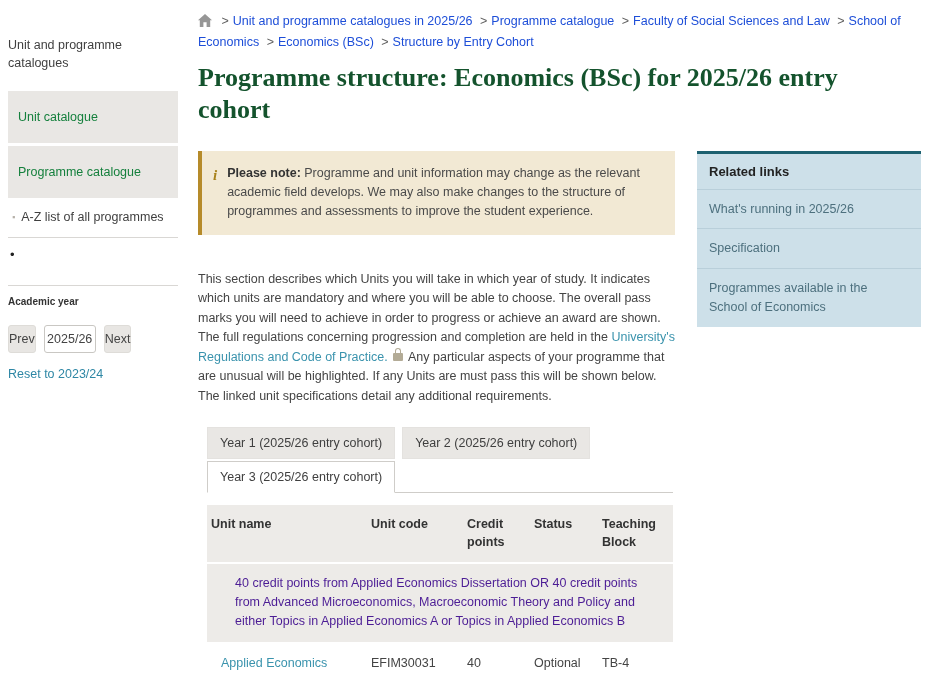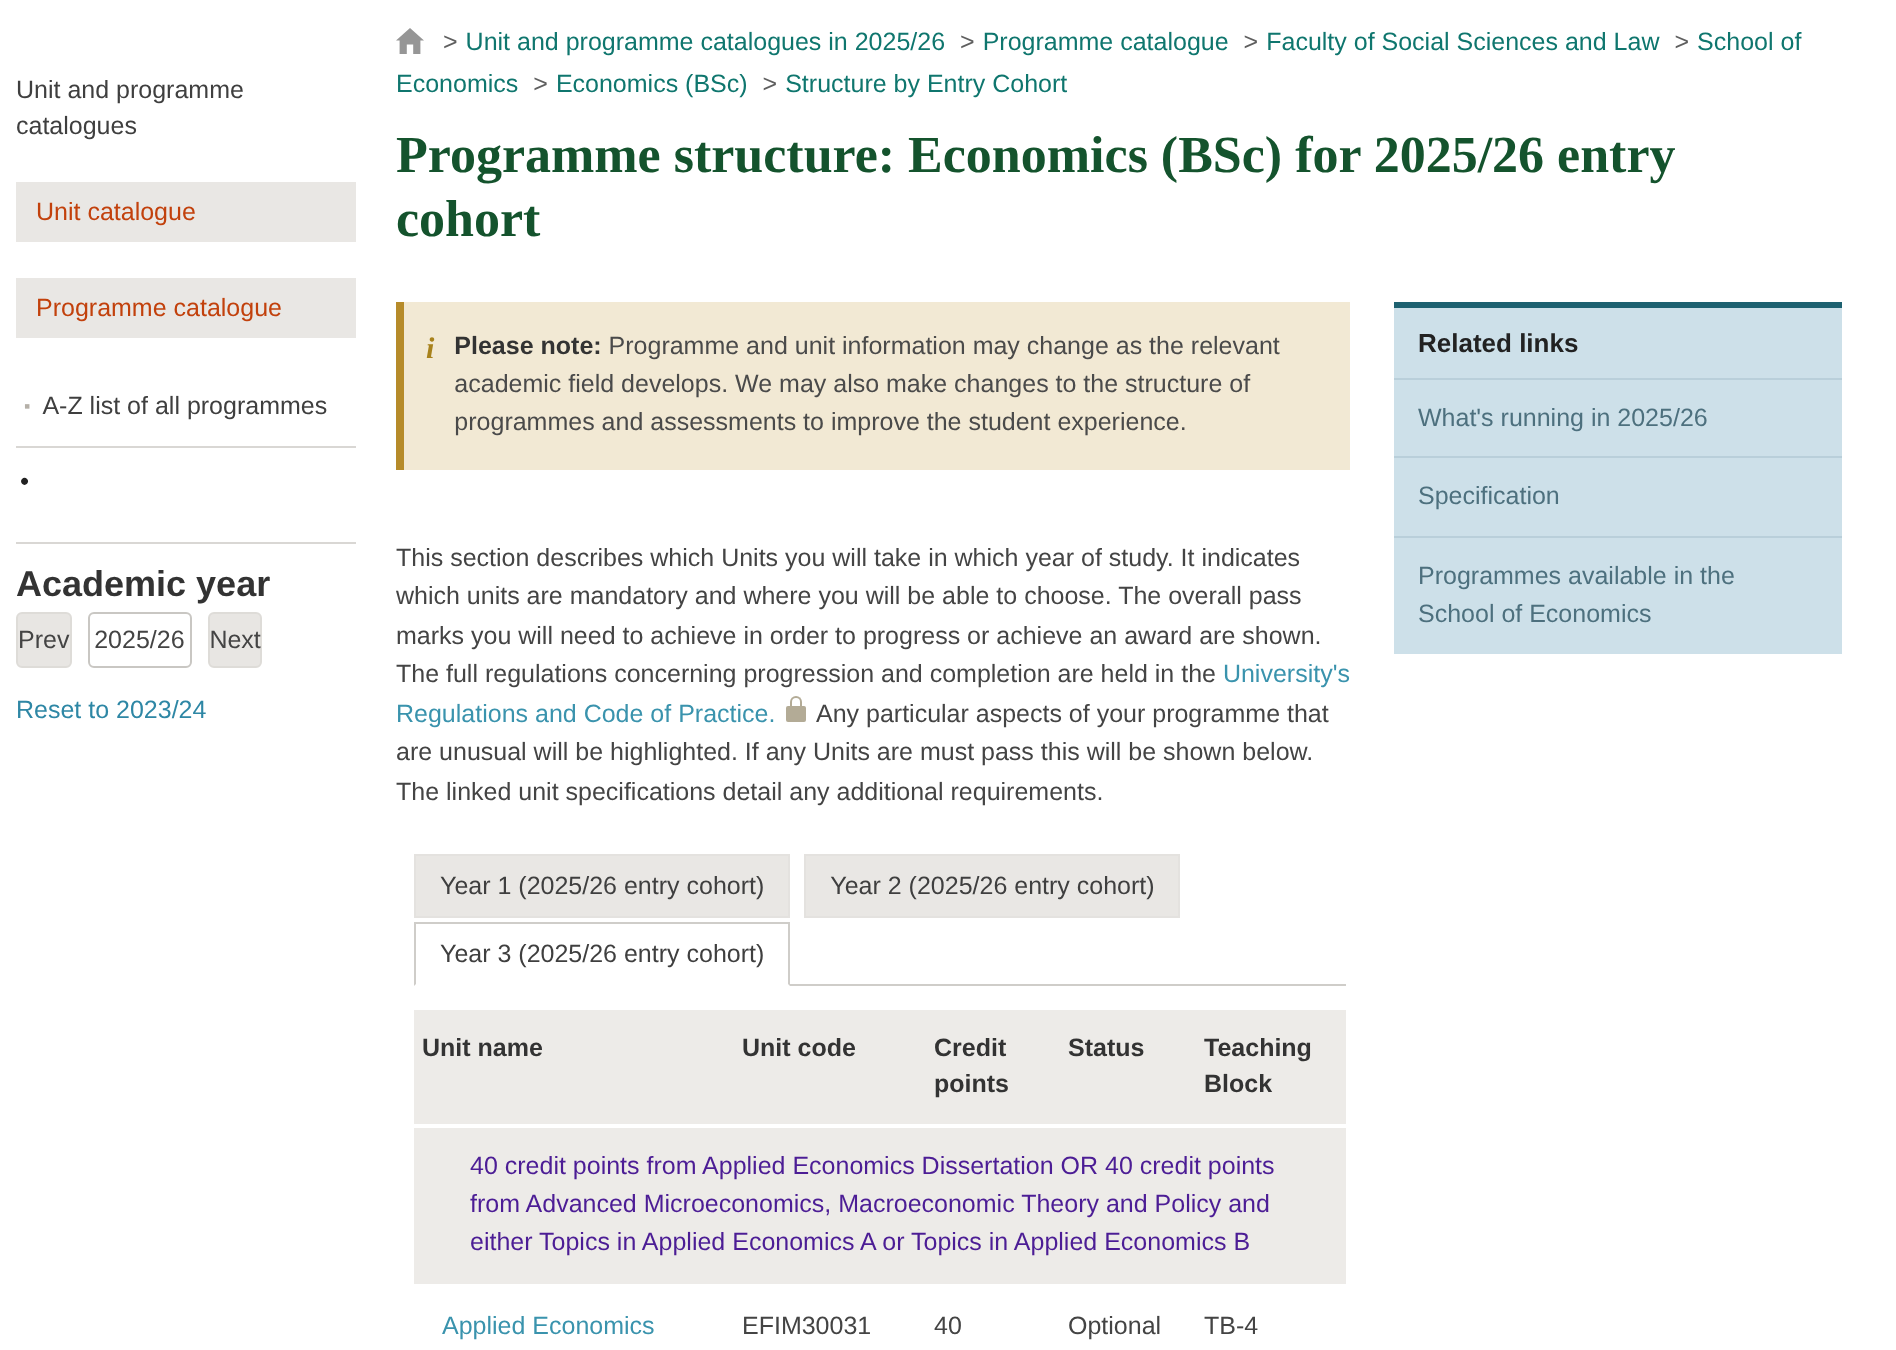--- a/index.html
+++ b/index.html
@@ -6,37 +6,37 @@
   html,body { width:948px; height:675px; overflow:hidden; background:#fff;
     font-family:"Liberation Sans", sans-serif; font-size:12.5px; color:#444; }
   a { text-decoration:none; cursor:pointer; }
 
   .layout { position:relative; width:948px; height:675px; }
 
   
   .sidebar { position:absolute; left:8px; top:0; width:170px; }
   .sidebar-title { margin-top:36px; color:#3f3f3f; line-height:1.45; display:block; }
   .side-nav { margin-top:19px; }
-  .side-item { display:block; background:#e9e7e4; color:#c2410c; padding:8px 10px; margin-bottom:18px; }
+  .side-item { display:block; background:#e9e7e4; color:#15803d; padding:19px 10px; margin-bottom:3px; }
   .side-sub { display:block; color:#3f3f3f; padding:9px 2px 8px 4px; }
   .side-sub .sq { color:#b5b0a8; font-size:9px; margin-right:6px; vertical-align:1px; }
   .side-hr { border:none; border-top:1px solid #d9d7d4; margin:5px 0; }
   .dot-item { padding:4px 0 18px 2px; color:#222; font-size:13px; }
-  .ay-heading { font-weight:bold; color:#333; margin:10px 0 3px; font-size:18px; }
+  .ay-heading { font-weight:bold; color:#333; margin:10px 0 18px; font-size:10px; }
   .ay-controls { display:flex; gap:8px; align-items:center; }
   .ay-controls button { background:#e8e6e3; border:1px solid #dedcd8; border-radius:3px;
       padding:6px 0; font-family:inherit; font-size:12.5px; color:#444; cursor:pointer; }
   .ay-controls input { width:52px; text-align:center; border:1px solid #c9c7c3; border-radius:3px;
       padding:6px 2px; font-family:inherit; font-size:12.5px; color:#444; }
   .reset-link { display:inline-block; margin-top:14px; color:#2e87a5; }
 
   
   .main { position:absolute; left:198px; top:0; width:740px; }
   .breadcrumb { margin-top:12px; color:#5f5f5f; line-height:1.55; width:735px; }
-  .breadcrumb a { color:#0f766e; }
+  .breadcrumb a { color:#1d4ed8; }
   .breadcrumb .sep { margin:0 4px; }
   .home-ico { display:inline-block; vertical-align:-2px; margin-right:2px; }
   h1.page-title { font-family:"Liberation Serif", serif; font-weight:600; color:#14532d;
       font-size:26px; line-height:1.23; margin-top:9px; width:700px; }
 
   .columns { position:relative; margin-top:25px; }
   .col-left { width:477px; }
 
   
   .notice { display:flex; background:#f2e9d4; border-left:4px solid #b68b2a; padding:13px 14px 13px 11px; line-height:1.55; color:#4a4a4a; }

